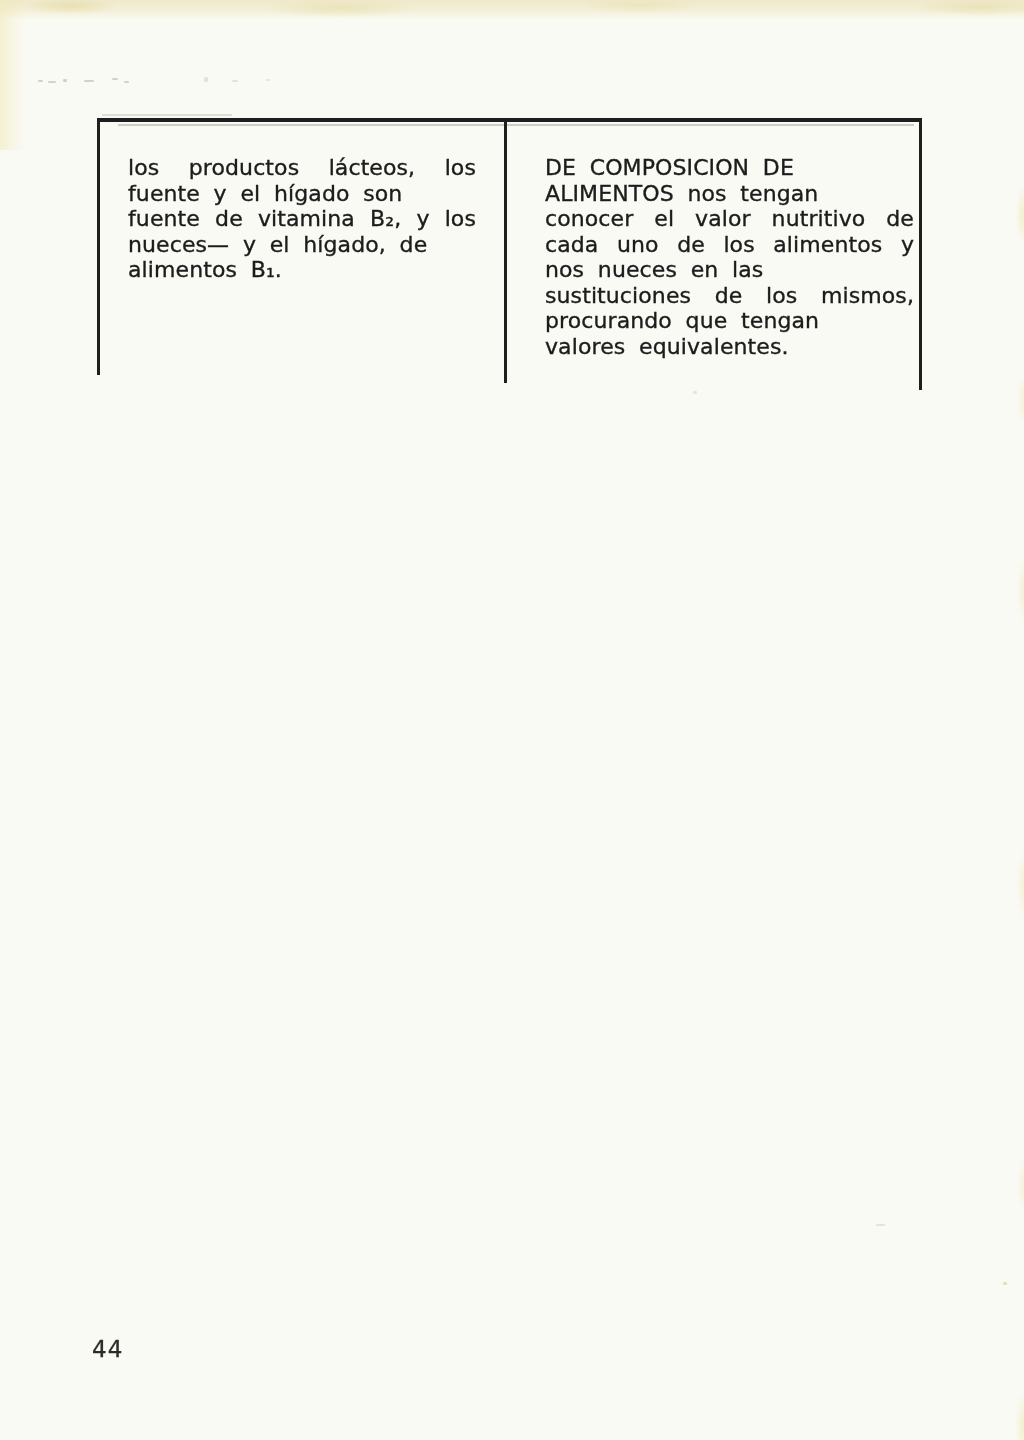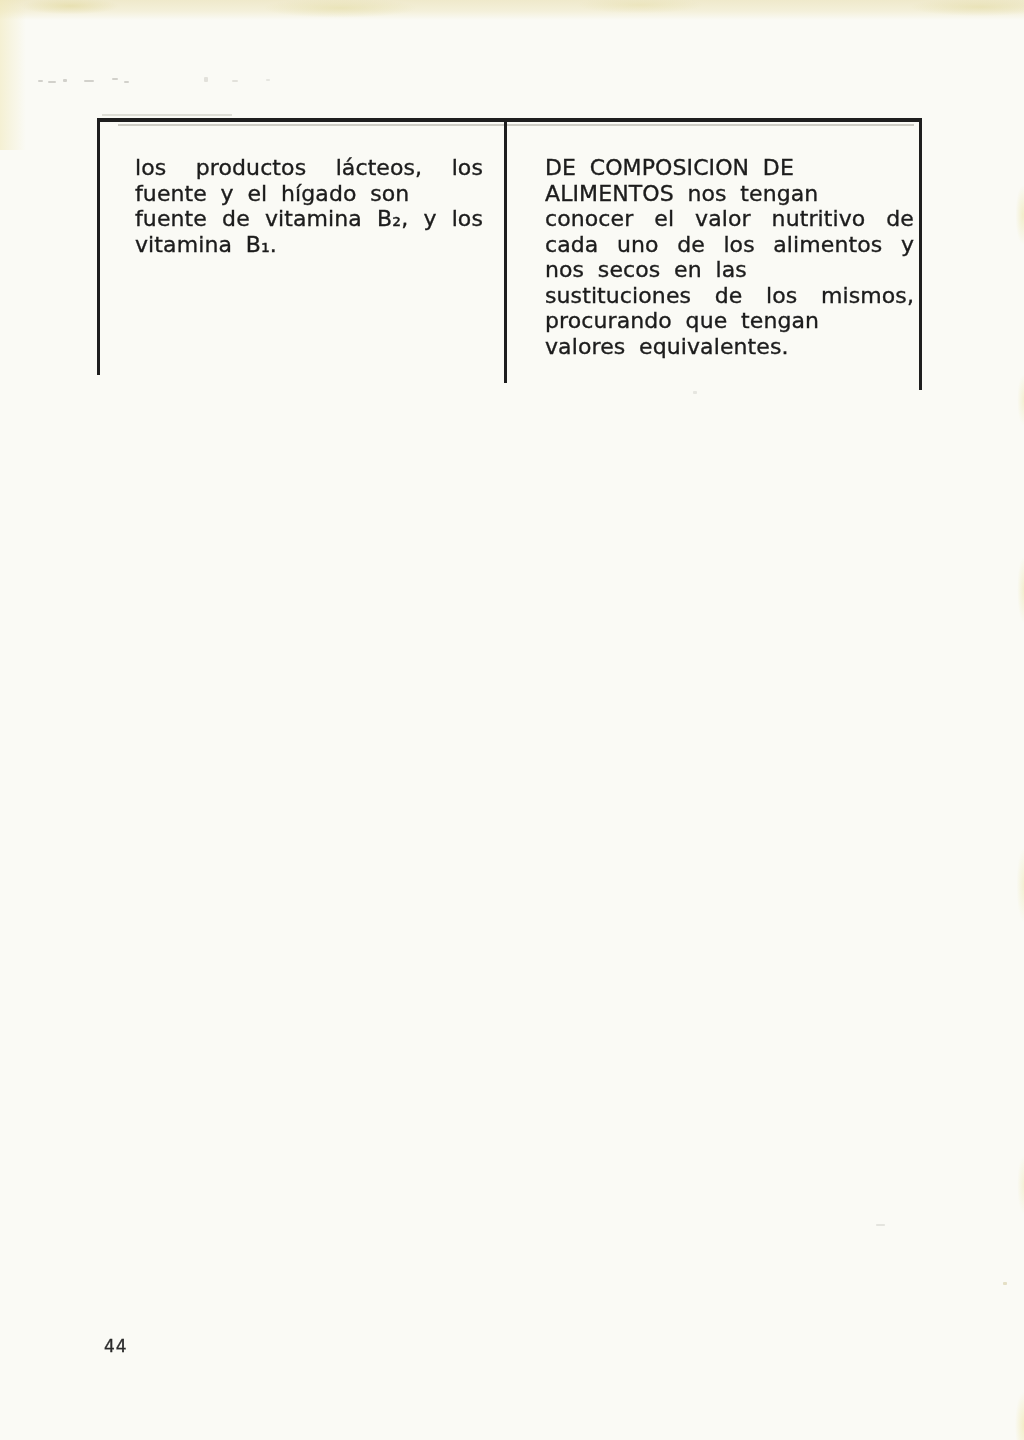--- a/index.html
+++ b/index.html
@@ -61,35 +61,35 @@
     background: rgba(170,168,158,.35);
   }
 
   
   .col {
     position: absolute; top: 155px;
     font-size: 22px; line-height: 25.5px;
     letter-spacing: 0.1px;
     -webkit-text-stroke: 0.35px currentColor;
   }
-  .col-left  { left: 135px; width: 348px; }
+  .col-left  { left: 128px; width: 348px; }
   .col-right { left: 545px; width: 369px; }
   .line { min-height: 25.5px; word-spacing: 0.30em; white-space: nowrap; }
   .line.j {
     white-space: normal;
     word-spacing: 0.02em;
     text-align: justify;
     text-align-last: justify;
   }
   .line.indent { text-indent: 26px; }
 
   
   .page-number {
-    position: absolute; left: 104px; top: 1336px;
-    font-size: 17px; letter-spacing: 1px;
+    position: absolute; left: 92px; top: 1336px;
+    font-size: 23px; letter-spacing: 1px;
     -webkit-text-stroke: 0.3px currentColor;
     color: #2b2b2b;
   }
 </style>
 </head>
 <body>
 
 <div class="page">
 
   <div class="top-band"></div>
@@ -113,29 +113,30 @@
   <div class="frame-line rule-top"></div>
   <div class="rule-echo-below"></div>
   <div class="frame-line rule-left"></div>
   <div class="frame-line rule-middle"></div>
   <div class="frame-line rule-right"></div>
 
   <div class="col col-left">
       <div class="line j">los productos lácteos, los</div>
       <div class="line">fuente y el hígado son</div>
       <div class="line j">fuente de vitamina B₂, y los</div>
-      <div class="line">vitamina B₁.</div>
+      <div class="line">nueces— y el hígado, de</div>
+      <div class="line">alimentos B₁.</div>
     </div>
 
   <div class="col col-right">
       <div class="line">DE COMPOSICION DE</div>
       <div class="line">ALIMENTOS nos tengan</div>
       <div class="line j">conocer el valor nutritivo de</div>
       <div class="line j">cada uno de los alimentos y</div>
-      <div class="line">nos secos en las</div>
+      <div class="line">nos nueces en las</div>
       <div class="line j">sustituciones de los mismos,</div>
       <div class="line">procurando que tengan</div>
       <div class="line">valores equivalentes.</div>
     </div>
 
   <div class="page-number">44</div>
 
 </div>
 
 </body></html>

